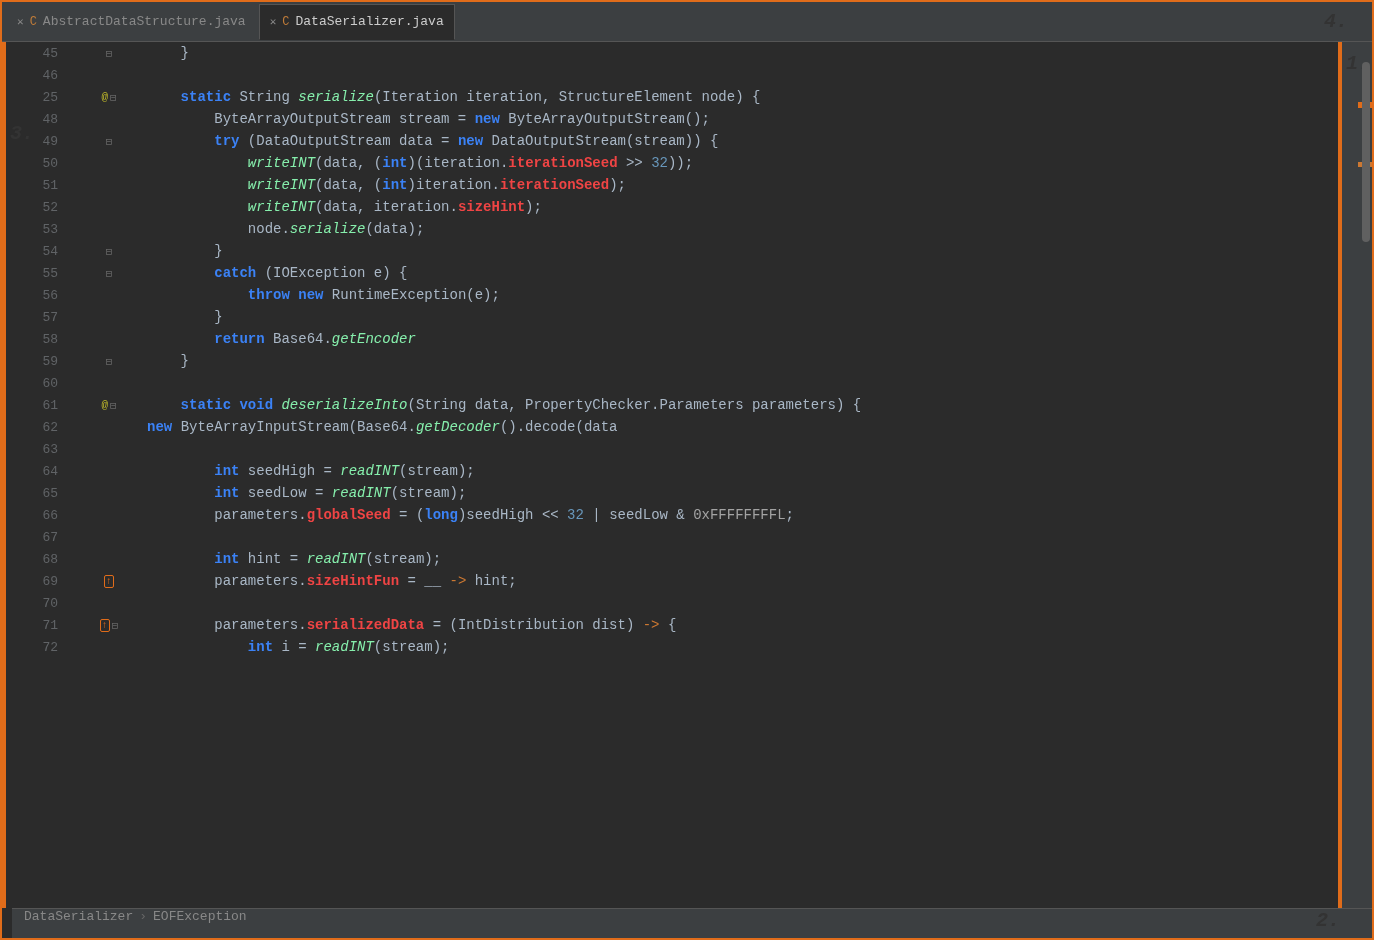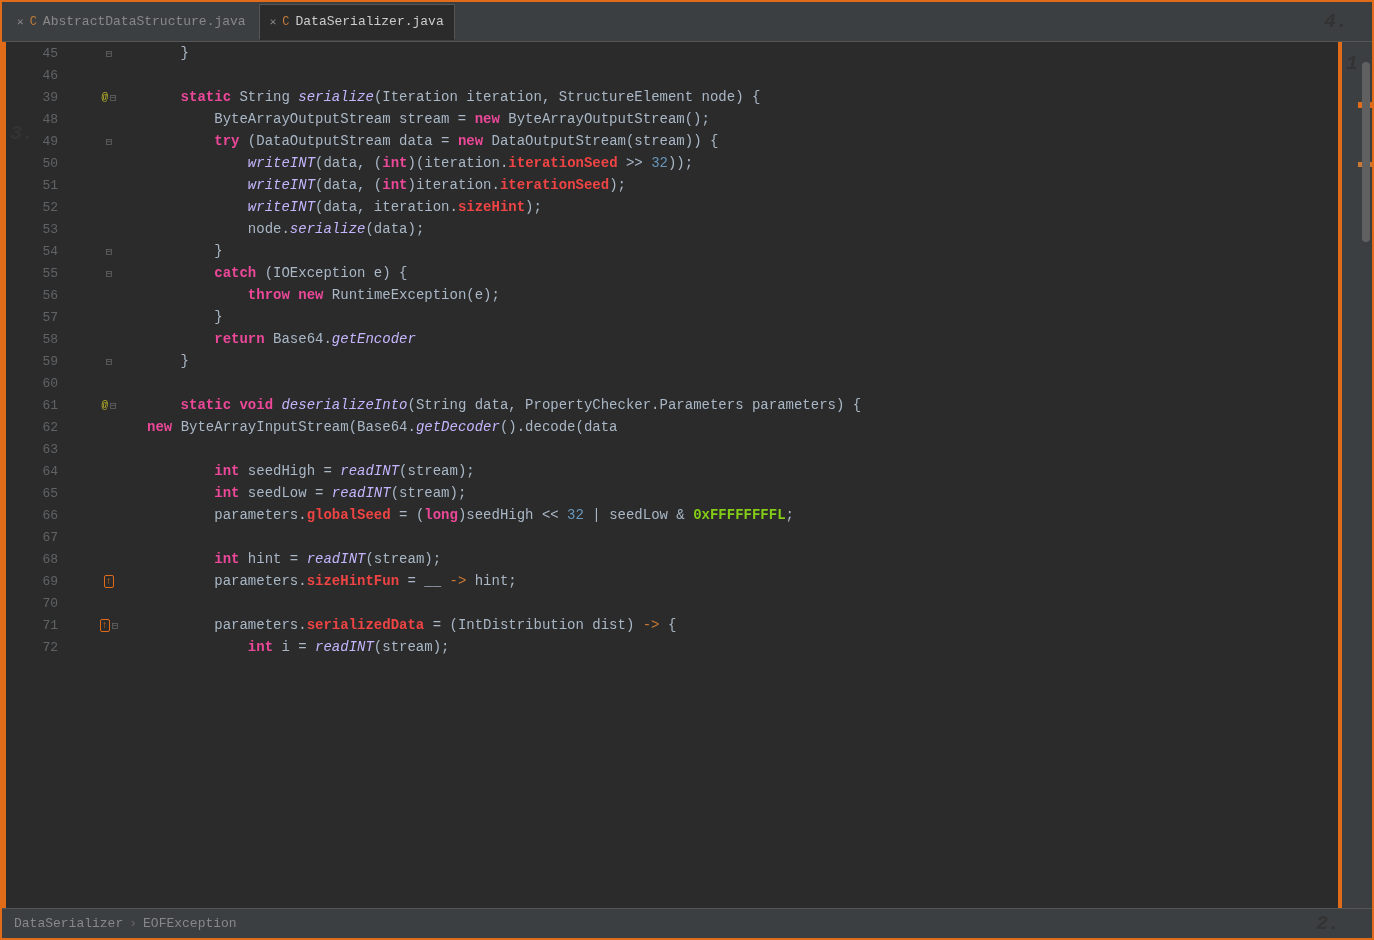--- a/index.html
+++ b/index.html
@@ -161,52 +161,53 @@
       line-height: 22px;
       display: flex;
       align-items: center;
     }
 
     
     .status-bar {
       height: 30px;
       background: #3c3f41;
       display: flex;
-      align-items: center;
+      align-items: flex-start;
       padding: 0 12px;
       border-top: 1px solid #555;
       font-size: 13px;
       color: #888;
       gap: 6px;
+      margin-left: 10px;
     }
 
     .status-bar .breadcrumb-arrow {
       color: #666;
     }
 
     .status-number {
       margin-left: auto;
       font-size: 18px;
       font-weight: bold;
       color: #333;
       font-style: italic;
       padding-right: 20px;
     }
 
     
-    .kw { color: #ec4899; font-weight: bold; }
+    .kw { color: #3b82f6; font-weight: bold; }
     .type { color: #a9b7c6; }
-    .method { color: #c4b5fd; font-style: italic; }
+    .method { color: #86efac; font-style: italic; }
     .number { color: #6897bb; }
     .field { color: #ef4444; font-weight: bold; }
     .paren { color: #a9b7c6; }
     .brace { color: #a9b7c6; }
     .arrow { color: #cc7832; }
     .italic { font-style: italic; font-family: Liberation Mono, monospace; }
-    .hex { color: #84cc16; font-weight: bold; }
+    .hex { color: #a3a3a3; font-weight: normal; }
 
     
     .left-border {
       width: 4px;
       background: #e06c1a;
       flex-shrink: 0;
     }
 
     
     .outer-number {
@@ -250,21 +251,21 @@
     </div>
 
     <div class="line-numbers" style="padding-top:0;">
       <div class="line-row">
           <span class="line-num">45</span>
         </div>
       <div class="line-row">
           <span class="line-num">46</span>
         </div>
       <div class="line-row">
-          <span class="line-num">39</span>
+          <span class="line-num">25</span>
         </div>
       <div class="line-row">
           <span class="line-num">48</span>
         </div>
       <div class="line-row">
           <span class="line-num">49</span>
         </div>
       <div class="line-row">
           <span class="line-num">50</span>
         </div>

